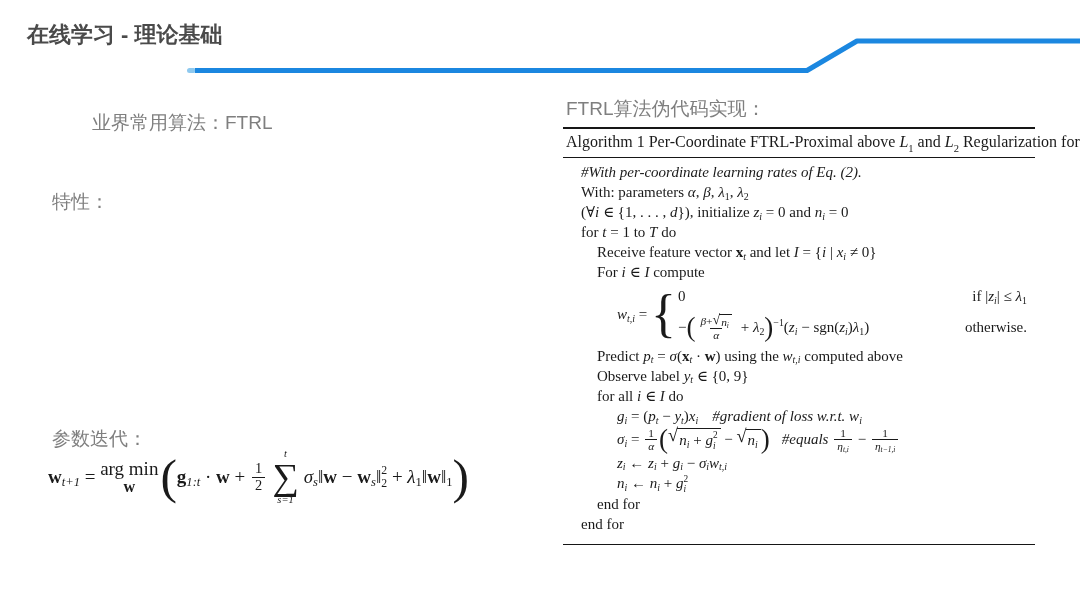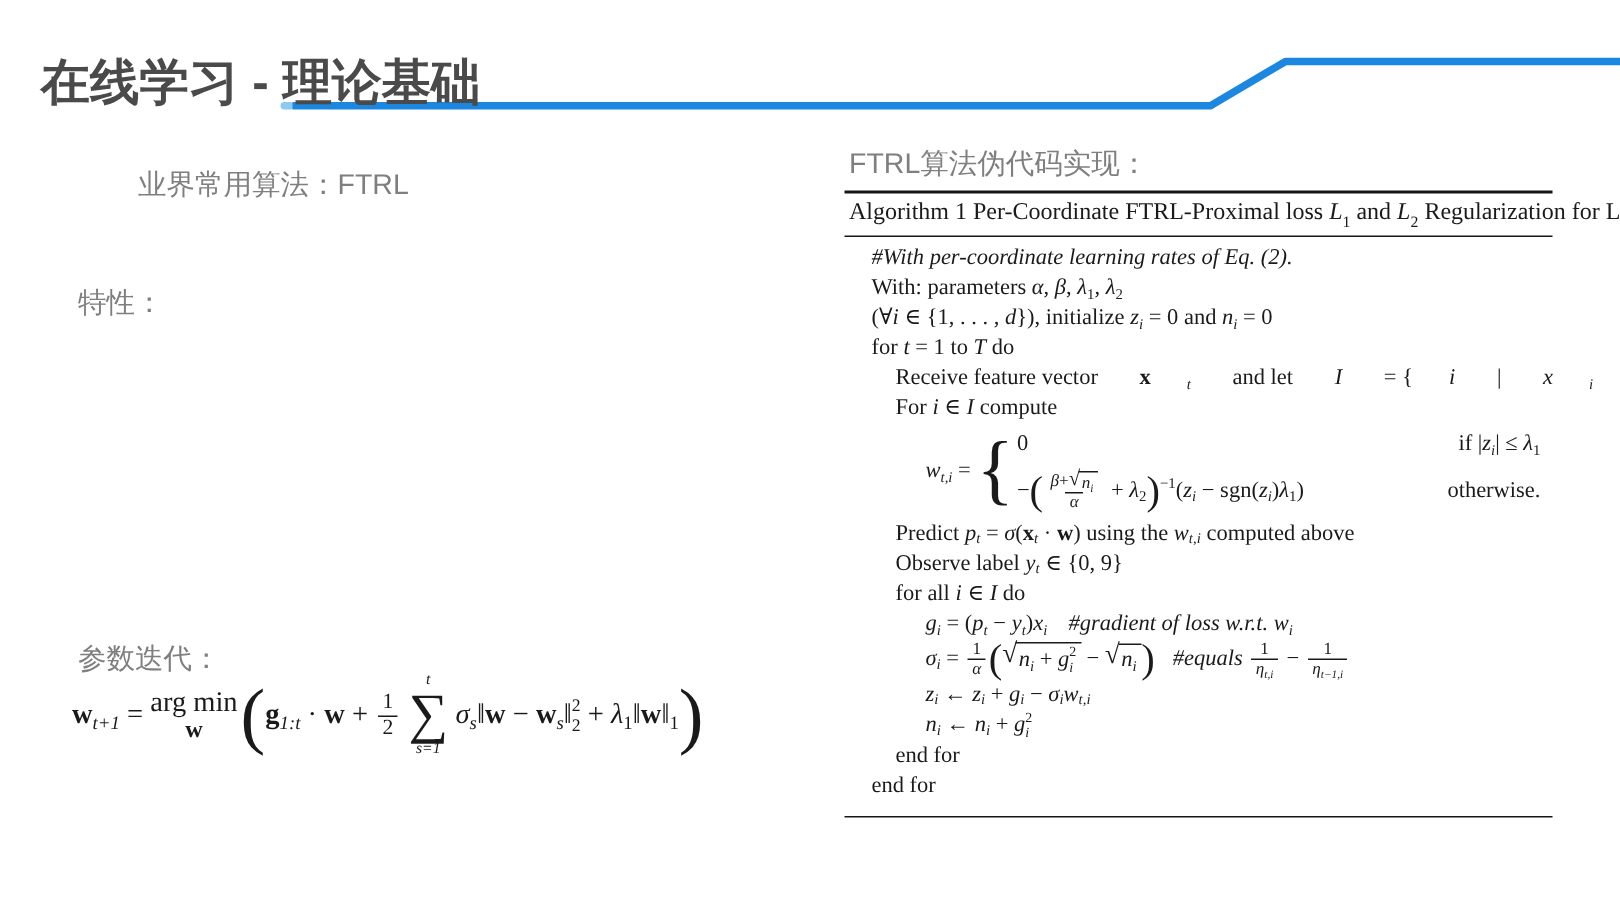--- a/index.html
+++ b/index.html
@@ -1,21 +1,21 @@
 <!DOCTYPE html>
 <html style="--title-c: #4a4a4a; --body-c: #7f7f7f; --alg-c: #1a1a1a;"><head>
 <meta charset="utf-8">
 <style>
   html,body{margin:0;padding:0;width:1080px;height:608px;background:#fff;overflow:hidden;
             font-family:"Liberation Sans",sans-serif;}
   .slide{position:relative;width:1080px;height:608px;background:#fff;}
 
   
-  .page-title{position:absolute;left:27px;top:20px;font-size:33px;font-weight:700;
-              color:var(--title-c);letter-spacing:0;margin-top:13px;}
+  .page-title{position:absolute;left:27px;top:20px;font-size:22px;font-weight:700;
+              color:var(--title-c);letter-spacing:0;}
   .title-line-svg{position:absolute;left:0;top:0;}
 
   
   .ltext{position:absolute;left:52px;color:var(--body-c);font-size:19px;}
   #line1{top:110px;margin-left:40px;}
   #feat-head{top:189px;}
   .feat-list{position:absolute;left:52px;top:214px;margin:0;padding:0;list-style:none;
              color:var(--body-c);font-size:19px;line-height:32.5px;}
   #param-head{top:426px;}
 
@@ -77,27 +77,27 @@
 
   <div class="page-title">在线学习 - 理论基础</div>
 
   <div class="ltext" id="line1">业界常用算法：FTRL</div>
   <div class="ltext" id="feat-head">特性：</div>
   <div class="ltext" id="param-head">参数迭代：</div>
   <div class="math mathline" id="update-formula"><span class="mv">w</span><span class="sb it">t+1</span><span> = </span><span class="under"><span class="utop">arg min</span><span class="ubot">w</span></span><span class="bigd" style="font-size: 2.6em;">(</span><span class="mv">g</span><span class="sb it">1:t</span><span> · </span><span class="mv">w</span><span> + </span><span class="frac"><span class="num mathline"><span>1</span></span><span class="den mathline"><span>2</span></span></span><span class="sum"><span class="lim">t</span><span class="sym">∑</span><span class="lim">s=1</span></span><span class="mi">σ</span><span class="sb it">s</span><span>‖</span><span class="mv">w</span><span> − </span><span class="mv">w</span><span class="sb it">s</span><span>‖</span><span class="ss"><span>2</span><span>2</span></span><span> + </span><span class="mi">λ</span><span class="sb rm">1</span><span>‖</span><span class="mv">w</span><span>‖</span><span class="sb rm">1</span><span class="bigd" style="font-size: 2.6em;">)</span></div>
 
   <div id="pc-head">FTRL算法伪代码实现：</div>
   <div class="algbox math">
-    <div class="alg-caption" id="alg-caption"><span class="mathline" style="display: inline;"><span class="mb">Algorithm 1</span><span> Per-Coordinate FTRL-Proximal loss </span><span class="mi">L</span><span class="sb rm">1</span><span> and </span><span class="mi">L</span><span class="sb rm">2</span><span> Regularization for Logistic Regression</span></span></div>
+    <div class="alg-caption" id="alg-caption"><span class="mathline" style="display: inline;"><span class="mb">Algorithm 1</span><span> Per-Coordinate FTRL-Proximal above </span><span class="mi">L</span><span class="sb rm">1</span><span> and </span><span class="mi">L</span><span class="sb rm">2</span><span> Regularization for Logistic Regression</span></span></div>
     <div class="algbody" id="alg-body">
         <div class="aline mathline" style="padding-left: 0px;"><span class="mi">#With per-coordinate learning rates of Eq. (2).</span></div>
         <div class="aline mathline" style="padding-left: 0px;"><span class="mb">With:</span><span> parameters </span><span class="mi">α</span><span>, </span><span class="mi">β</span><span>, </span><span class="mi">λ</span><span class="sb rm">1</span><span>, </span><span class="mi">λ</span><span class="sb rm">2</span></div>
         <div class="aline mathline" style="padding-left: 0px;"><span>(∀</span><span class="mi">i</span><span> ∈ {1, . . . , </span><span class="mi">d</span><span>}), initialize </span><span class="mi">z</span><span class="sb it">i</span><span> = 0 and </span><span class="mi">n</span><span class="sb it">i</span><span> = 0</span></div>
         <div class="aline mathline" style="padding-left: 0px;"><span class="mb">for </span><span class="mi">t</span><span> = 1 </span><span class="mb">to</span><span> </span><span class="mi">T</span><span> </span><span class="mb">do</span></div>
-        <div class="aline mathline" style="padding-left: 16px; gap: 24px;"><span>Receive feature vector </span><span class="mv">x</span><span class="sb it">t</span><span> and let </span><span class="mi">I</span><span> = {</span><span class="mi">i</span><span> | </span><span class="mi">x</span><span class="sb it">i</span><span> ≠ 0}</span></div>
+        <div class="aline mathline" style="padding-left: 16px;"><span>Receive feature vector </span><span class="mv">x</span><span class="sb it">t</span><span> and let </span><span class="mi">I</span><span> = {</span><span class="mi">i</span><span> | </span><span class="mi">x</span><span class="sb it">i</span><span> ≠ 0}</span></div>
         <div class="aline mathline" style="padding-left: 16px;"><span>For </span><span class="mi">i</span><span> ∈ </span><span class="mi">I</span><span> compute</span></div>
         <div class="aline mathline eq" style="padding-left: 36px;"><span class="mi">w</span><span class="sb it">t,i</span><span> = </span><span class="cases"><span class="cbr">{</span><span class="crows"><span class="crow"><span class="cl"><span>0</span></span><span class="cr"><span>if |</span><span class="mi">z</span><span class="sb it">i</span><span>| ≤ </span><span class="mi">λ</span><span class="sb rm">1</span></span></span><span class="crow"><span class="cl"><span>−</span><span class="bigd" style="font-size: 1.8em;">(</span><span class="frac"><span class="num mathline"><span class="mi">β</span><span>+</span><span class="sqrt"><span class="rad">√</span><span class="ovl mathline"><span class="mi">n</span><span class="sb it">i</span></span></span></span><span class="den mathline"><span class="mi">α</span></span></span><span> + </span><span class="mi">λ</span><span class="sb rm">2</span><span class="bigd" style="font-size: 1.8em;">)</span><span class="sp2">−1</span><span>(</span><span class="mi">z</span><span class="sb it">i</span><span> − sgn(</span><span class="mi">z</span><span class="sb it">i</span><span>)</span><span class="mi">λ</span><span class="sb rm">1</span><span>)</span></span><span class="cr"><span>otherwise.</span></span></span></span></span></div>
         <div class="aline mathline" style="padding-left: 16px;"><span>Predict </span><span class="mi">p</span><span class="sb it">t</span><span> = </span><span class="mi">σ</span><span>(</span><span class="mv">x</span><span class="sb it">t</span><span> · </span><span class="mv">w</span><span>) using the </span><span class="mi">w</span><span class="sb it">t,i</span><span> computed above</span></div>
         <div class="aline mathline" style="padding-left: 16px;"><span>Observe label </span><span class="mi">y</span><span class="sb it">t</span><span> ∈ {0, 9}</span></div>
         <div class="aline mathline" style="padding-left: 16px;"><span class="mb">for</span><span> all </span><span class="mi">i</span><span> ∈ </span><span class="mi">I</span><span> </span><span class="mb">do</span></div>
         <div class="aline mathline" style="padding-left: 36px;"><span class="mi">g</span><span class="sb it">i</span><span> = (</span><span class="mi">p</span><span class="sb it">t</span><span> − </span><span class="mi">y</span><span class="sb it">t</span><span>)</span><span class="mi">x</span><span class="sb it">i</span><span style="display: inline-block; width: 14px;"></span><span class="mi">#gradient of loss w.r.t. </span><span class="mi">w</span><span class="sb it">i</span></div>
         <div class="aline mathline" style="padding-left: 36px;"><span class="mi">σ</span><span class="sb it">i</span><span> = </span><span class="frac"><span class="num mathline"><span>1</span></span><span class="den mathline"><span class="mi">α</span></span></span><span class="bigd" style="font-size: 1.8em;">(</span><span class="sqrt"><span class="rad">√</span><span class="ovl mathline"><span class="mi">n</span><span class="sb it">i</span><span> + </span><span class="mi">g</span><span class="ss"><span>2</span><span class="mi">i</span></span></span></span><span> − </span><span class="sqrt"><span class="rad">√</span><span class="ovl mathline"><span class="mi">n</span><span class="sb it">i</span></span></span><span class="bigd" style="font-size: 1.8em;">)</span><span style="display: inline-block; width: 12px;"></span><span class="mi">#equals </span><span class="frac"><span class="num mathline"><span>1</span></span><span class="den mathline"><span class="mi">η</span><span class="sb it">t,i</span></span></span><span> − </span><span class="frac"><span class="num mathline"><span>1</span></span><span class="den mathline"><span class="mi">η</span><span class="sb it">t−1,i</span></span></span></div>
         <div class="aline mathline" style="padding-left: 36px;"><span class="mi">z</span><span class="sb it">i</span><span> ← </span><span class="mi">z</span><span class="sb it">i</span><span> + </span><span class="mi">g</span><span class="sb it">i</span><span> − </span><span class="mi">σ</span><span class="sb it">i</span><span class="mi">w</span><span class="sb it">t,i</span></div>
         <div class="aline mathline" style="padding-left: 36px;"><span class="mi">n</span><span class="sb it">i</span><span> ← </span><span class="mi">n</span><span class="sb it">i</span><span> + </span><span class="mi">g</span><span class="ss"><span>2</span><span class="mi">i</span></span></div>
         <div class="aline mathline" style="padding-left: 16px;"><span class="mb">end for</span></div>

